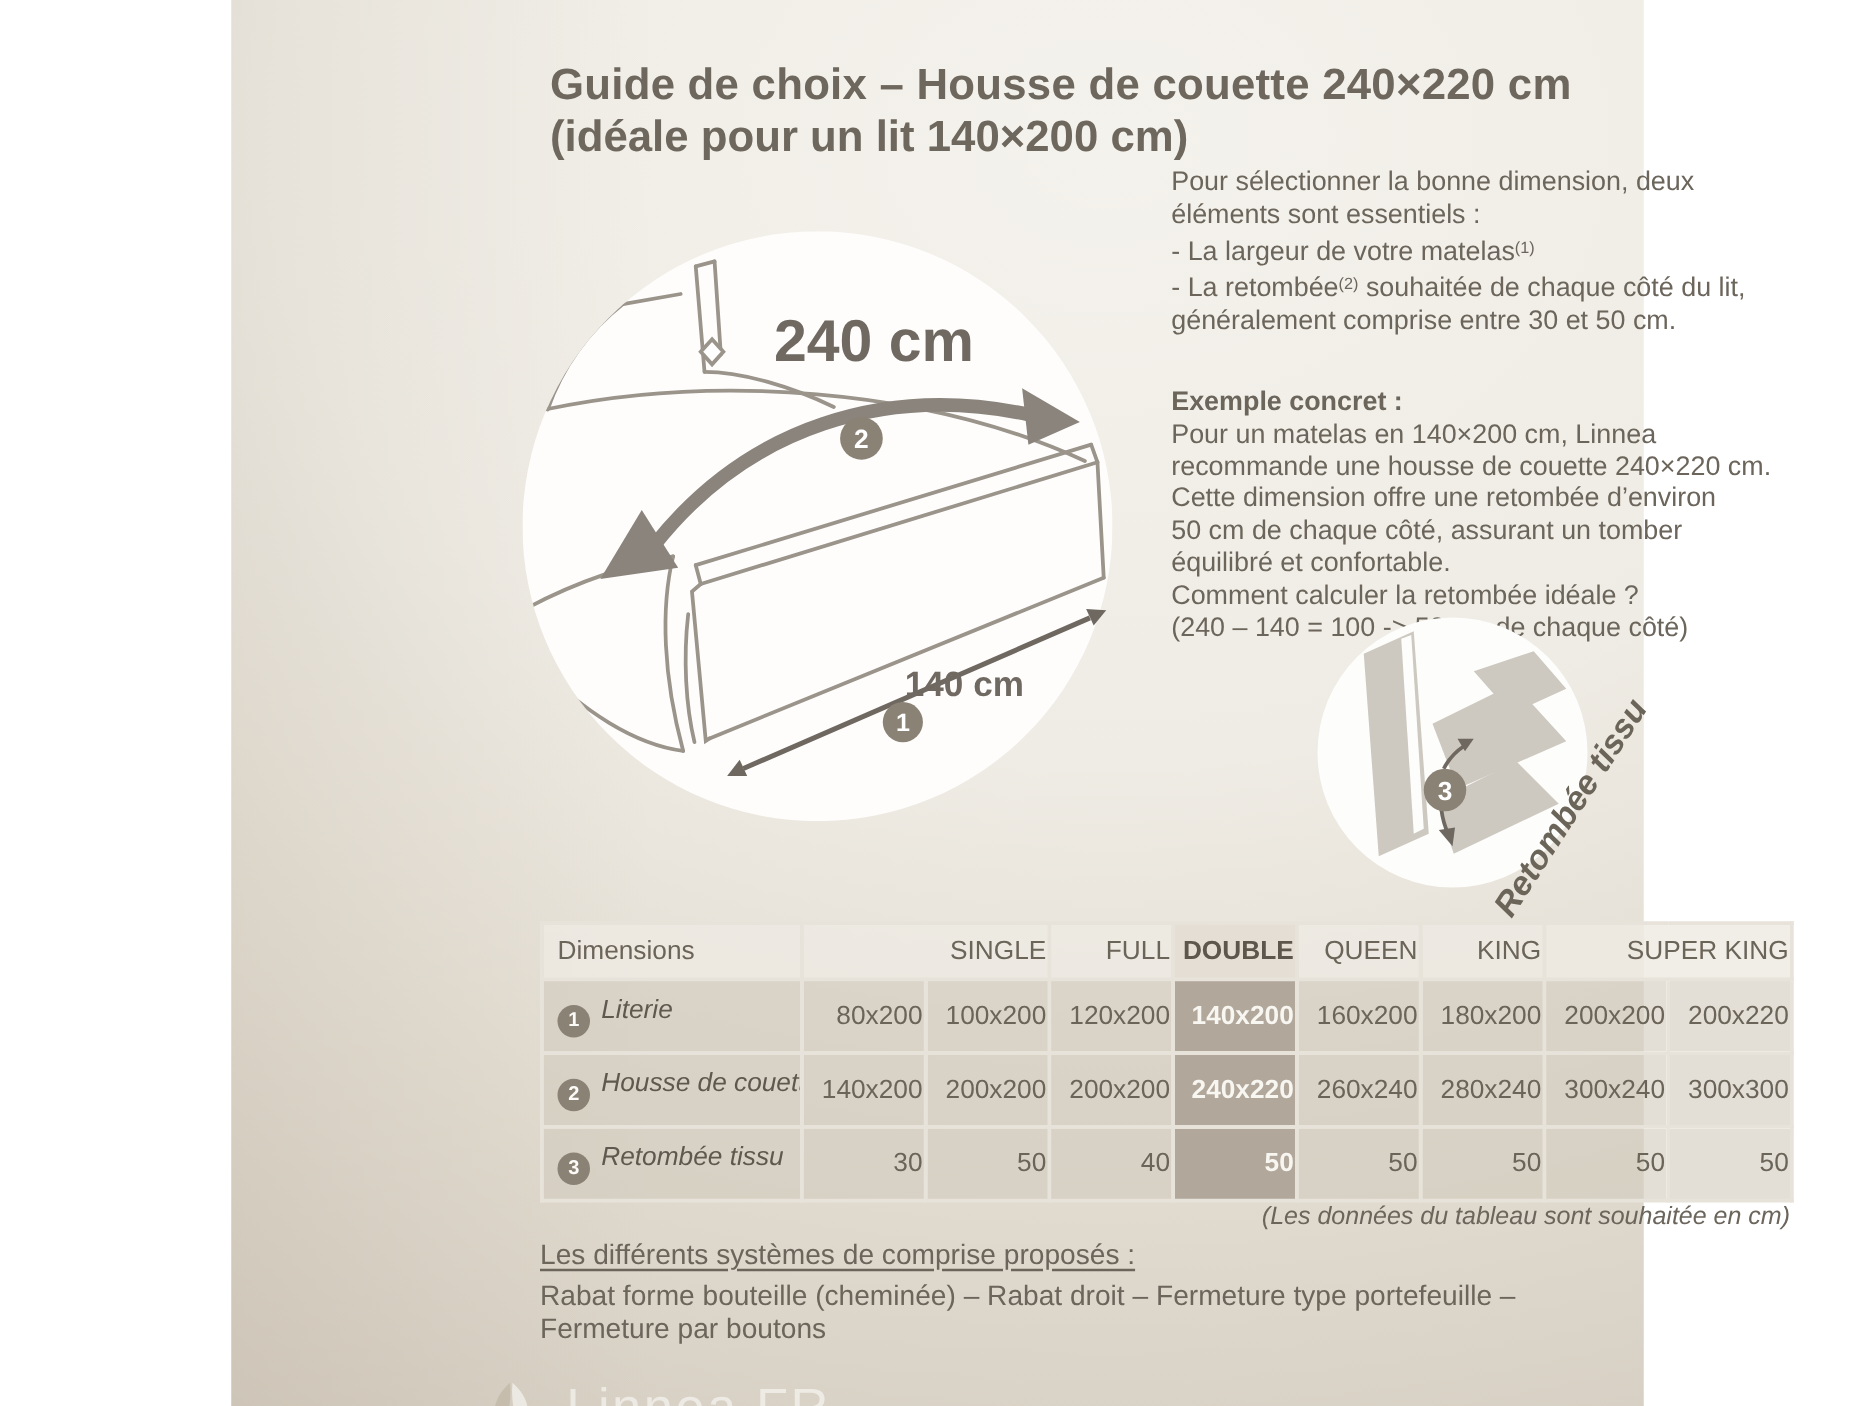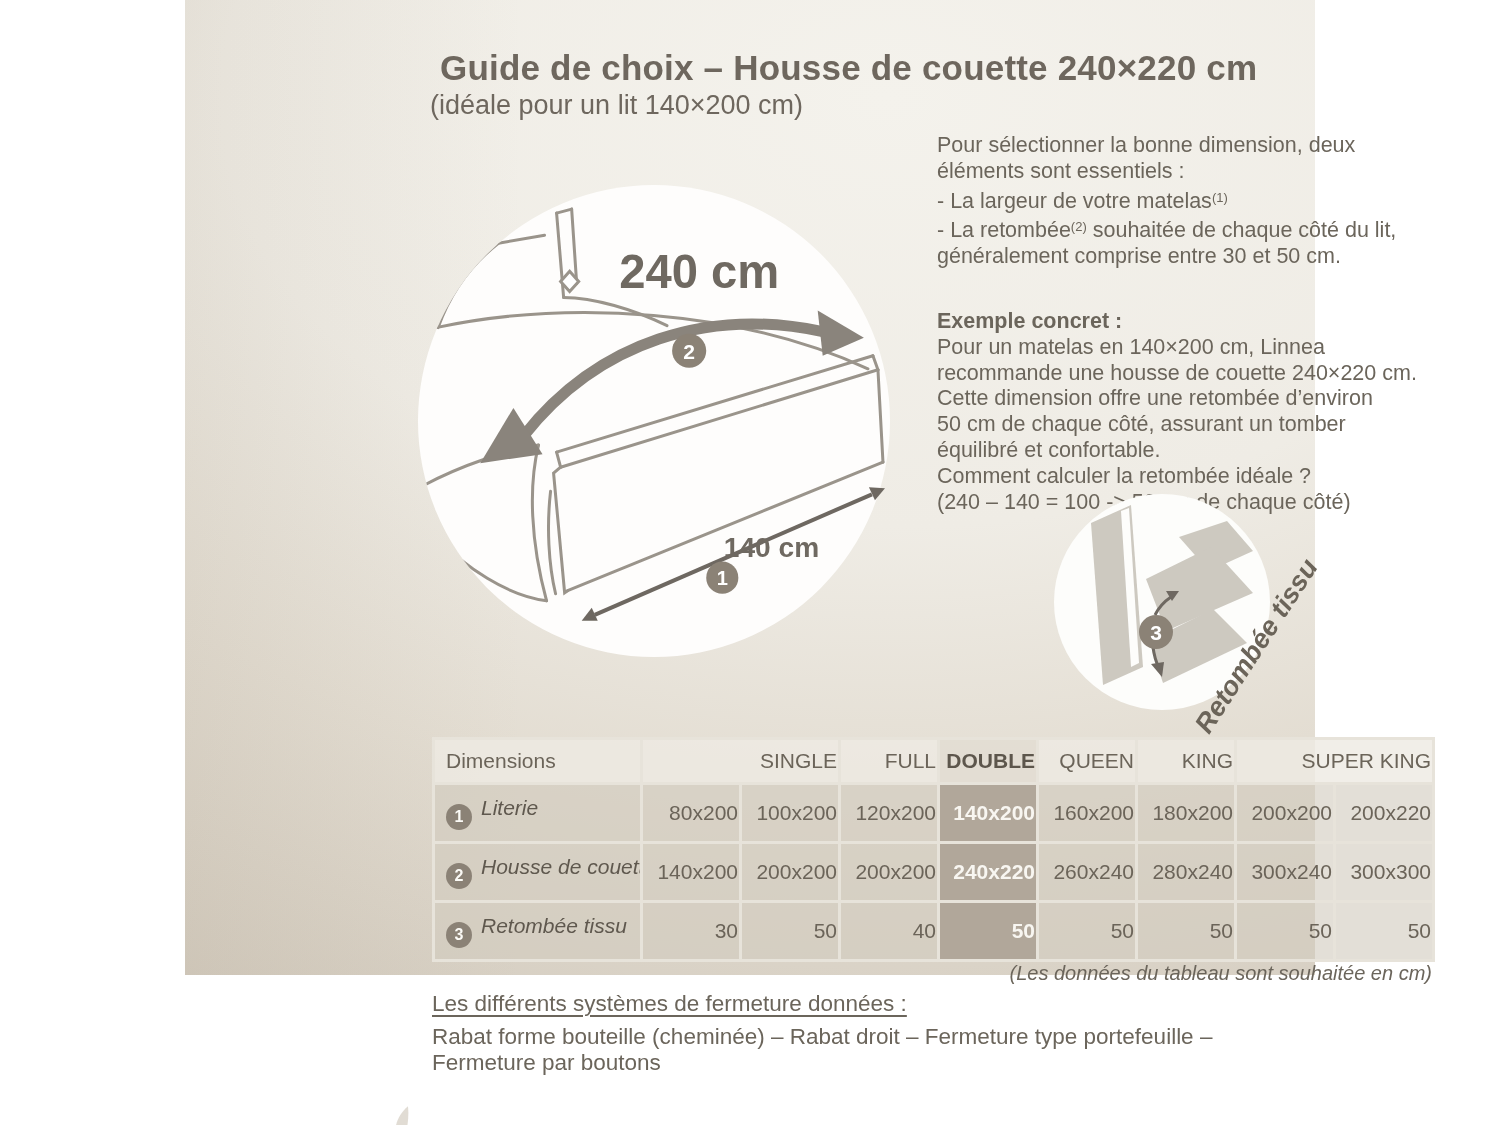--- a/index.html
+++ b/index.html
@@ -1,32 +1,32 @@
 <!DOCTYPE html>
 <html><head>
 <meta charset="utf-8">
 <style>
   html,body{margin:0;padding:0;background:#ffffff;}
   #canvas{
     position:relative;width:1500px;height:1125px;overflow:hidden;
     background:#ffffff;font-family:"Liberation Sans",sans-serif;
   }
   .panel{
-    position:absolute;left:185px;top:0;width:1130px;height:975px;
+    position:absolute;left:185px;top:0;width:1130px;height:1125px;
     background:
       linear-gradient(to right, rgba(150,135,112,0.10), rgba(150,135,112,0) 30%),
       radial-gradient(140% 105% at 62% 10%, #f4f2ec 0%, #efece5 42%, #e3ddd2 68%, #d2cabd 100%);
   }
   .title{
     position:absolute;left:255px;top:48px;margin:0;
     font-size:35px;font-weight:bold;color:#6e675e;letter-spacing:0.2px;
   }
   .subtitle{
-    position:absolute;left:245px;top:90px;margin:0;
-    font-size:27px;font-weight:normal;color:#6e675e;
+    position:absolute;left:255px;top:90px;margin:0;
+    font-size:35px;font-weight:bold;color:#6e675e;
   }
   .textblock{
     position:absolute;left:752px;width:505px;
     font-size:21.5px;line-height:25.8px;color:#6b655b;
   }
   .textblock .bold{font-weight:bold;}
   .textblock sup{font-size:13px;vertical-align:6px;}
   #intro-block{top:133px;}
   #example-block{top:269px;margin-top:40px;}
   .bigcircle{position:absolute;left:233px;top:185px;width:472px;height:472px;}
@@ -237,21 +237,21 @@
         <td>50</td>
         <td>50</td>
         <td>50</td>
         <td>50</td>
       </tr>
     </tbody>
       </table>
 
     <div class="table-note">(Les données du tableau sont souhaitée en cm)</div>
 
-    <div class="closures-heading">Les différents systèmes de fermeture données :</div>
+    <div class="closures-heading">Les différents systèmes de comprise proposés :</div>
     <div class="closures-line">Rabat forme bouteille (cheminée) – Rabat droit – Fermeture type portefeuille – Fermeture par boutons</div>
 
     <div class="logo">
       <svg width="42" height="48" viewBox="0 0 40 46">
         <path d="M19,4 C10,12 5,22 8,34 L17,30 C19,22 20,12 19,4 Z" fill="rgba(175,162,142,0.38)"></path>
         <path d="M21,4 C30,12 35,22 32,34 L23,30 C21,22 20,12 21,4 Z" fill="rgba(255,255,255,0.55)"></path>
         <path d="M14,37 L20,33 L26,37 L20,43 Z" fill="rgba(255,255,255,0.45)"></path>
       </svg>
       <span class="logo-text">Linnea.FR</span>
     </div>

